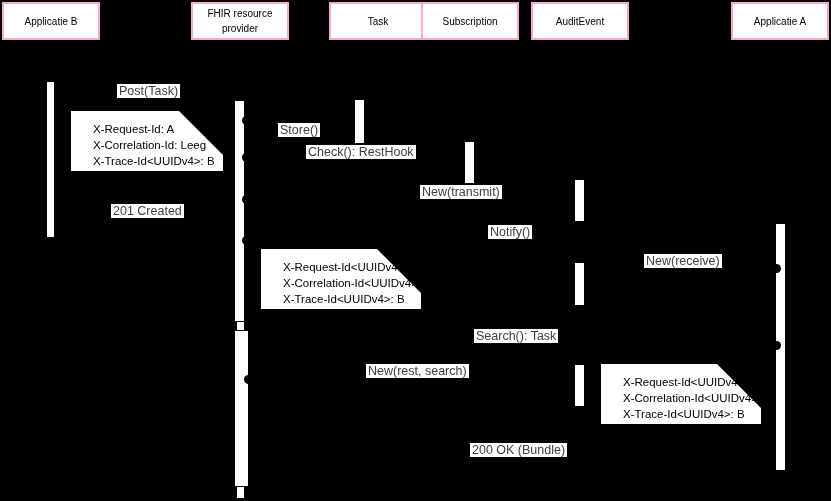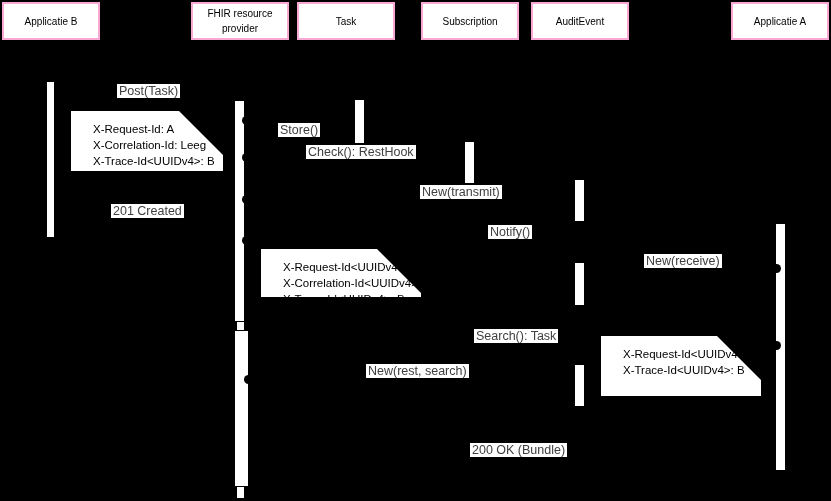--- a/index.html
+++ b/index.html
@@ -94,21 +94,21 @@
 
   <div class="participant" style="left:2px; top:2px; width:98px; height:38px;">
     <span>Applicatie B</span>
   </div>
 
   <div class="participant" style="left:191px; top:2px; width:98px; height:38px;align-items:flex-end;">
     <span>FHIR resource
 provider</span>
   </div>
 
-  <div class="participant" style="left:297px; top:2px; width:98px; height:38px;">
+  <div class="participant" style="left:329px; top:2px; width:98px; height:38px;">
     <span>Task</span>
   </div>
 
   <div class="participant" style="left:421px; top:2px; width:98px; height:38px;">
     <span>Subscription</span>
   </div>
 
   <div class="participant" style="left:531px; top:2px; width:98px; height:38px;">
     <span>AuditEvent</span>
   </div>
@@ -163,30 +163,31 @@
 
   <div class="note" style="left:71px; top:111px; width:152px; height:60px;">
     <div class="note-body">
       <span class="note-line">X-Request-Id: A</span>
       <span class="note-line">X-Correlation-Id: Leeg</span>
       <span class="note-line">X-Trace-Id&lt;UUIDv4&gt;: B</span>
     </div>
     <div class="fold"></div>
   </div>
 
-  <div class="note" style="left:261px; top:249px; width:160px; height:48px;">
+  <div class="note" style="left:261px; top:249px; width:160px; height:60px;">
     <div class="note-body">
       <span class="note-line">X-Request-Id&lt;UUIDv4&gt;: C</span>
       <span class="note-line">X-Correlation-Id&lt;UUIDv4&gt;: A</span>
       <span class="note-line">X-Trace-Id&lt;UUIDv4&gt;: B</span>
     </div>
     <div class="fold"></div>
   </div>
 
-  <div class="note" style="left:601px; top:336px; width:160px; height:60px;">
+  <div class="note" style="left:601px; top:364px; width:160px; height:60px;">
     <div class="note-body">
       <span class="note-line">X-Request-Id&lt;UUIDv4&gt;: D</span>
+      <span class="note-line">X-Correlation-Id&lt;UUIDv4&gt;: C</span>
       <span class="note-line">X-Trace-Id&lt;UUIDv4&gt;: B</span>
     </div>
     <div class="fold"></div>
   </div>
 
 </div>
 
 </body></html>

